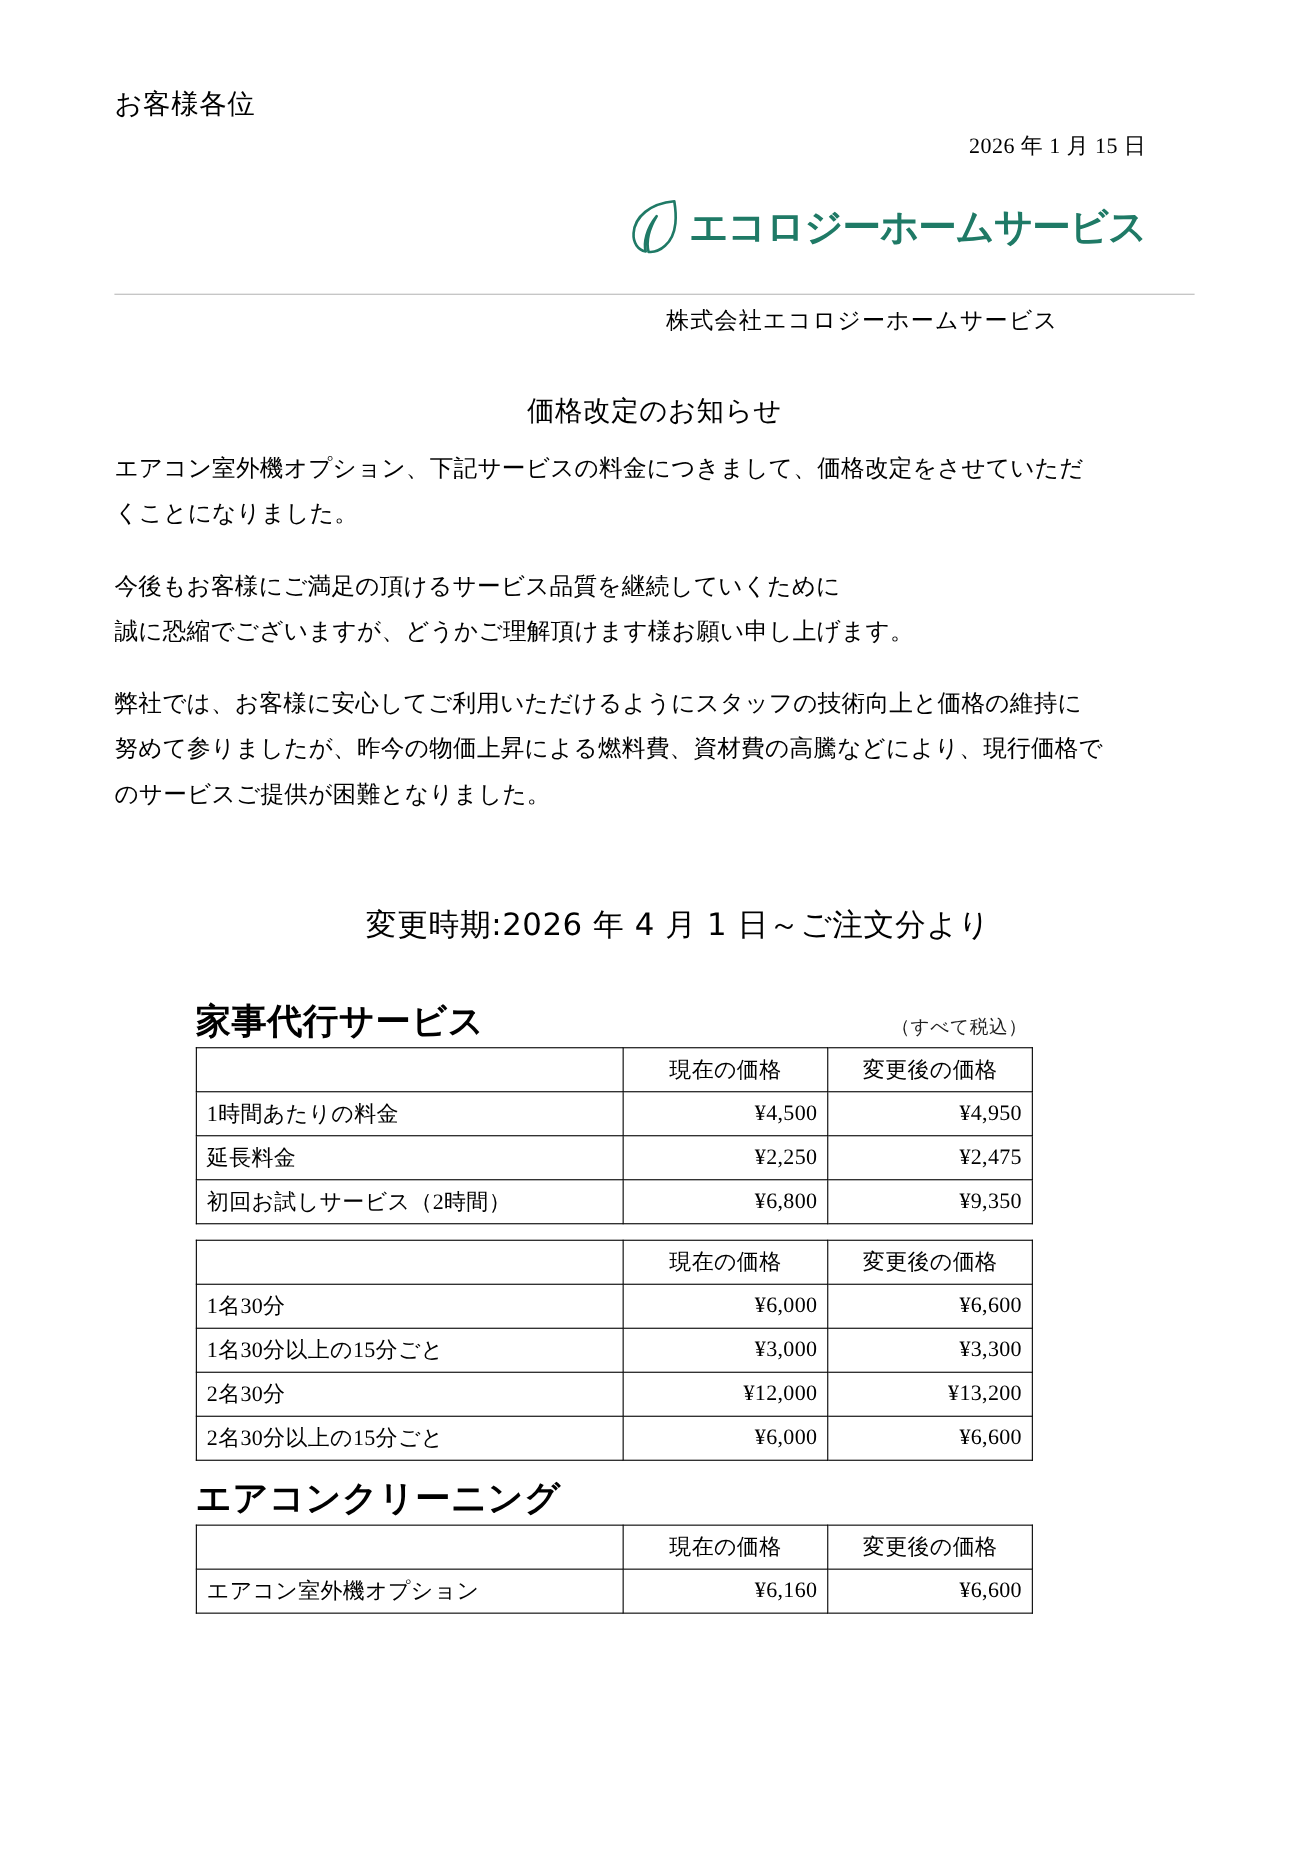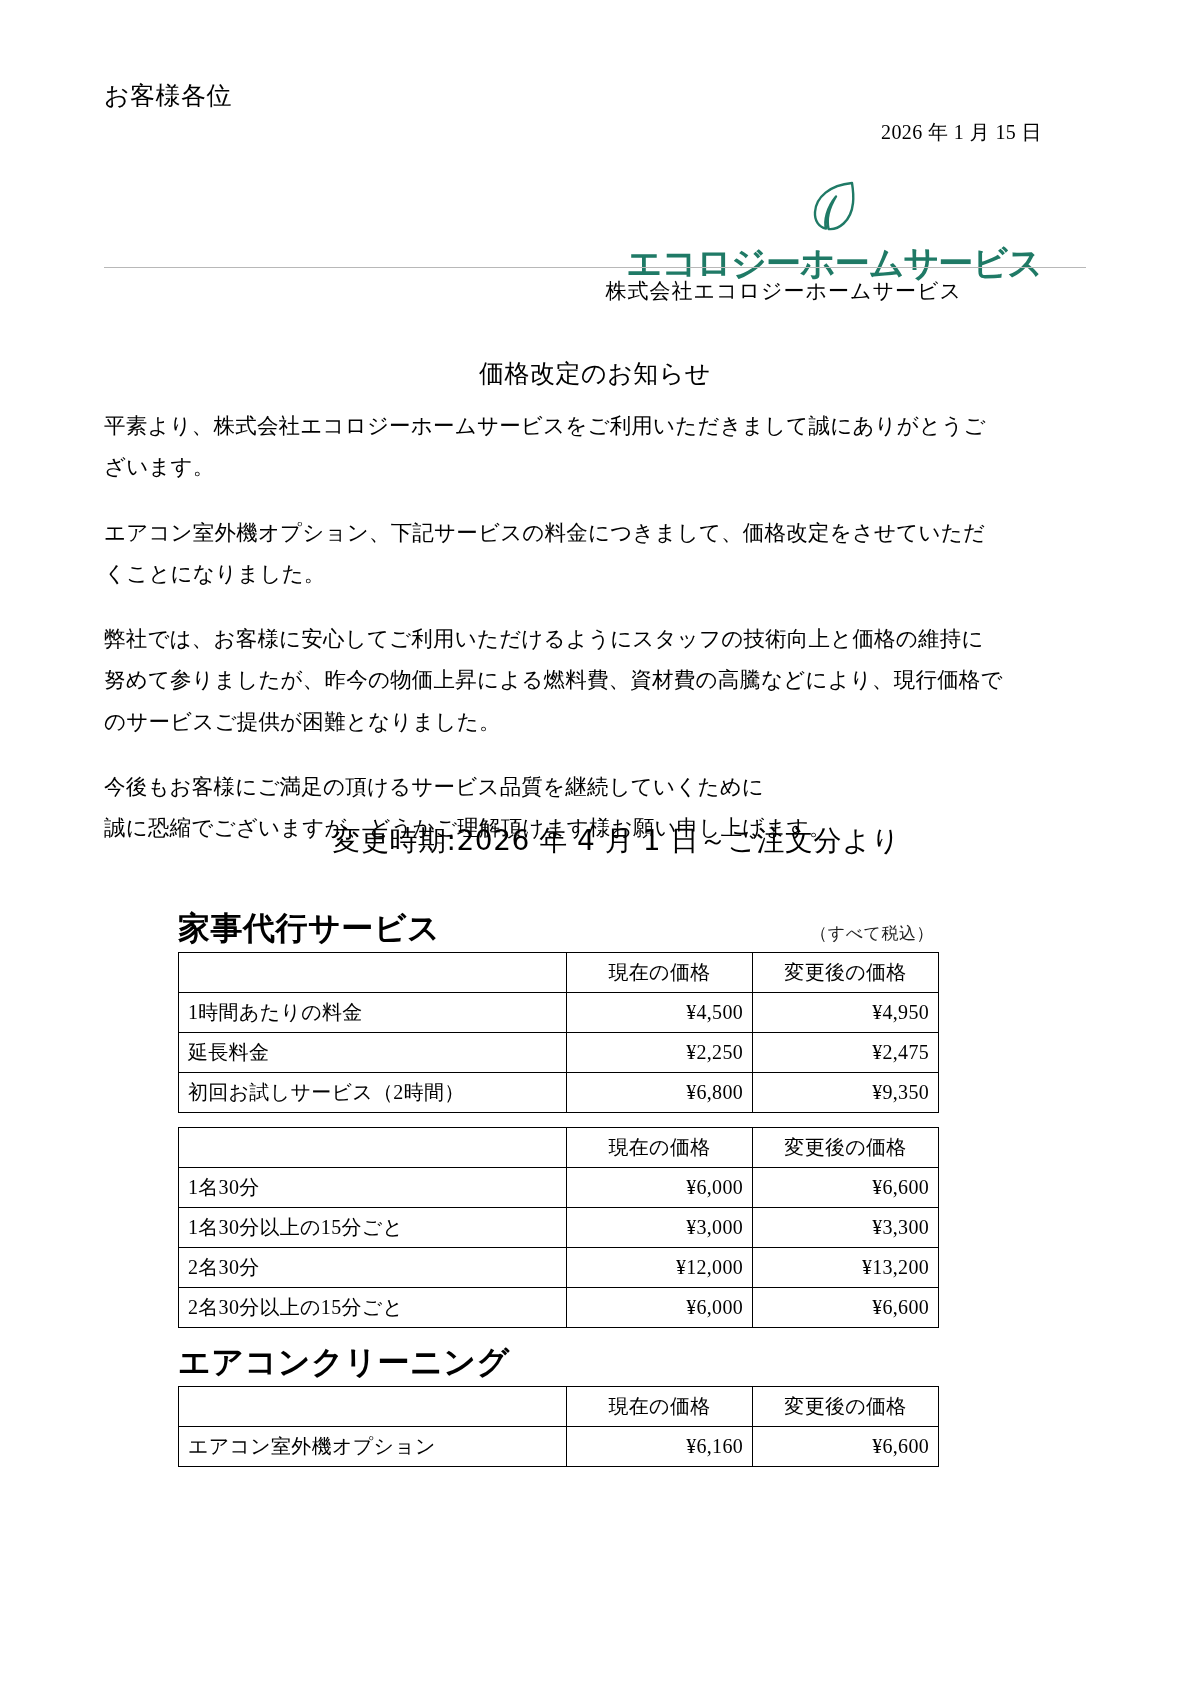--- a/index.html
+++ b/index.html
@@ -41,21 +41,20 @@
   }
 
   
   .logo-row {
     position: absolute;
     right: 148px;
     top: 180px;
     display: flex;
     align-items: center;
     gap: 8px;
-    flex-direction: column;
   }
   .logo-mark {
     width: 48px;
     height: 52px;
     flex: 0 0 auto;
     display: block;
   }
   .logo-text {
     font-family: "DejaVu Sans", "Liberation Sans", sans-serif;
     font-weight: bold;
@@ -196,27 +195,26 @@
     <span class="logo-text">エコロジーホームサービス</span>
   </div>
 
   <div class="rule"></div>
 
   <div class="company-line">株式会社エコロジーホームサービス</div>
 
   <div class="doc-title">価格改定のお知らせ</div>
 
   <div class="body-block">
-    <p class="para">平素より、株式会社エコロジーホームサービスをご利用いただきまして誠にありがとうございます。</p>
     <p class="para">エアコン室外機オプション、下記サービスの料金につきまして、価格改定をさせていただくことになりました。</p>
-    <p class="para">弊社では、お客様に安心してご利用いただけるようにスタッフの技術向上と価格の維持に努めて参りましたが、昨今の物価上昇による燃料費、資材費の高騰などにより、現行価格でのサービスご提供が困難となりました。</p>
     <p class="para">
       <span>今後もお客様にご満足の頂けるサービス品質を継続していくために</span><br>
       <span>誠に恐縮でございますが、どうかご理解頂けます様お願い申し上げます。</span>
     </p>
+    <p class="para">弊社では、お客様に安心してご利用いただけるようにスタッフの技術向上と価格の維持に努めて参りましたが、昨今の物価上昇による燃料費、資材費の高騰などにより、現行価格でのサービスご提供が困難となりました。</p>
   </div>
 
   <div class="effective">変更時期:2026 年 4 月 1 日～ご注文分より</div>
 
   <div class="tables">
 
     <div class="section">
       <div class="sec-head-row">
         <div class="sec-title">家事代行サービス</div>
         <div class="tax-note">（すべて税込）</div>

